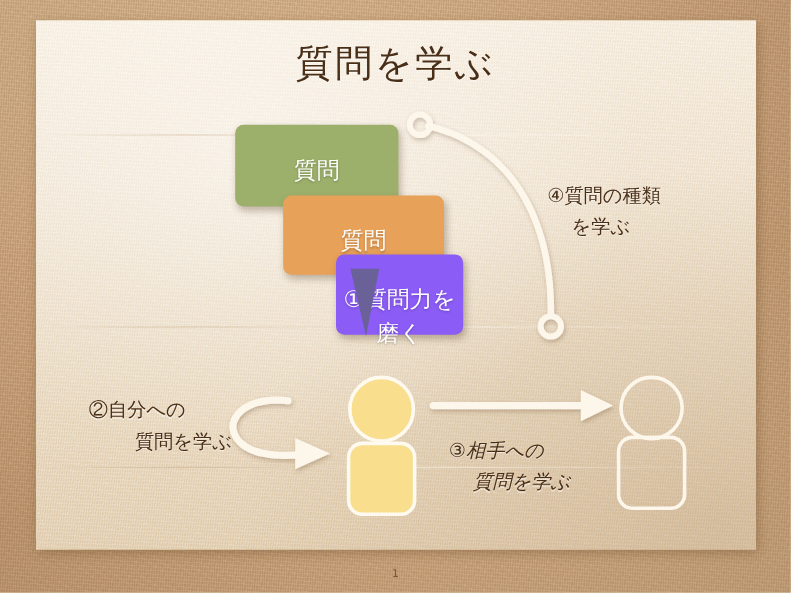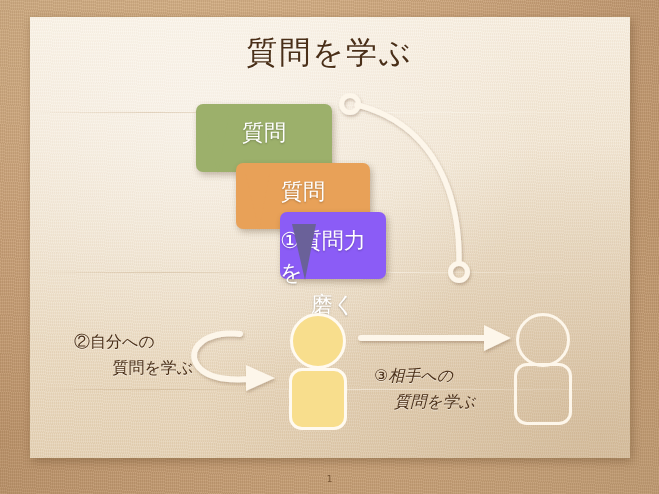--- a/index.html
+++ b/index.html
@@ -77,23 +77,23 @@
 
   
   .bubble {
     position: absolute;
     border-radius: 7px;
     color: #ffffff;
     display: flex;
     flex-direction: column;
     align-items: center;
     justify-content: flex-start;
-    padding-top: 13px;
+    padding-top: 25px;
     box-sizing: border-box;
-    font-size: 22px;
+    font-size: 19px;
     line-height: 1.45;
     text-shadow: 0 1px 2px rgba(0,0,0,0.25);
     box-shadow: 2px 3px 6px rgba(70,45,20,0.30);
   }
   .bubble .tail {
     position: absolute;
     width: 0;
     height: 0;
     bottom: -1px;
   }
@@ -226,16 +226,18 @@
 
   <div class="figure fig-outline" style="left:516px; top:313px; width:58px; height:118px;">
     <div class="fig-head"></div>
     <div class="fig-body"></div>
   </div>
 
   <div class="caption cap-2">②自分への
     質問を学ぶ</div>
   <div class="caption cap-3">③相手への
     質問を学ぶ</div>
+  <div class="caption cap-4">④質問の種類
+    を学ぶ</div>
 
   <div class="page-num">1</div>
 
 </div>
 
 </body></html>

